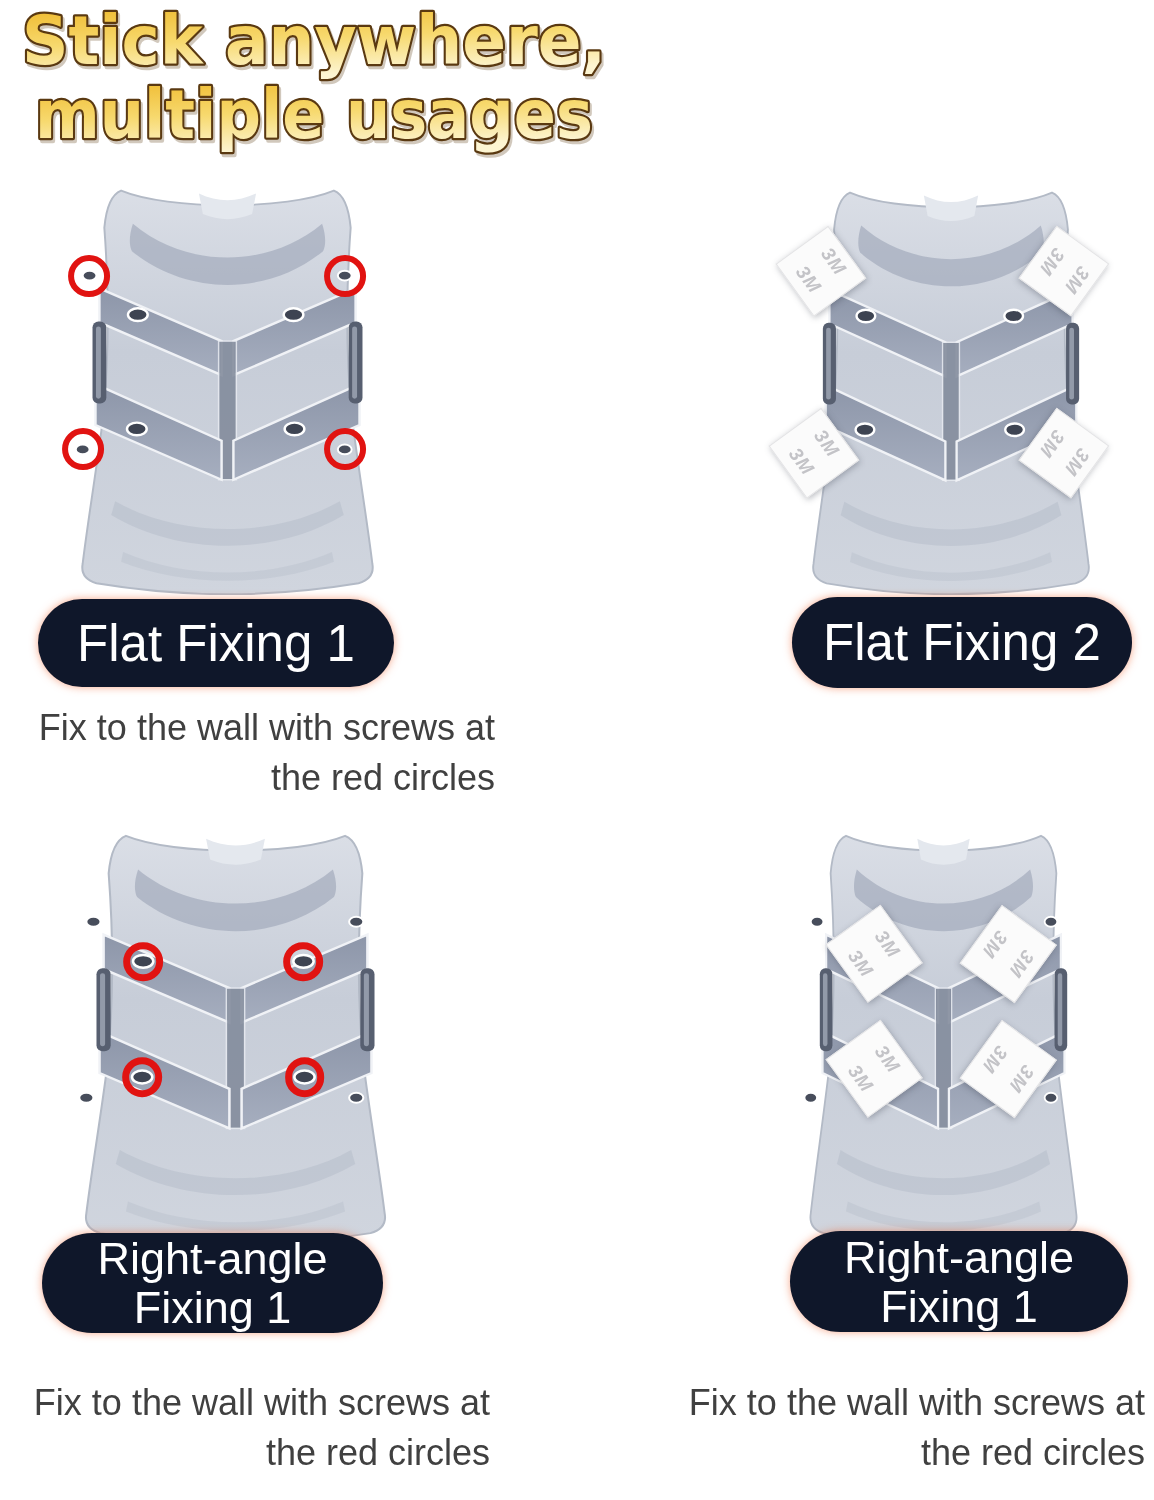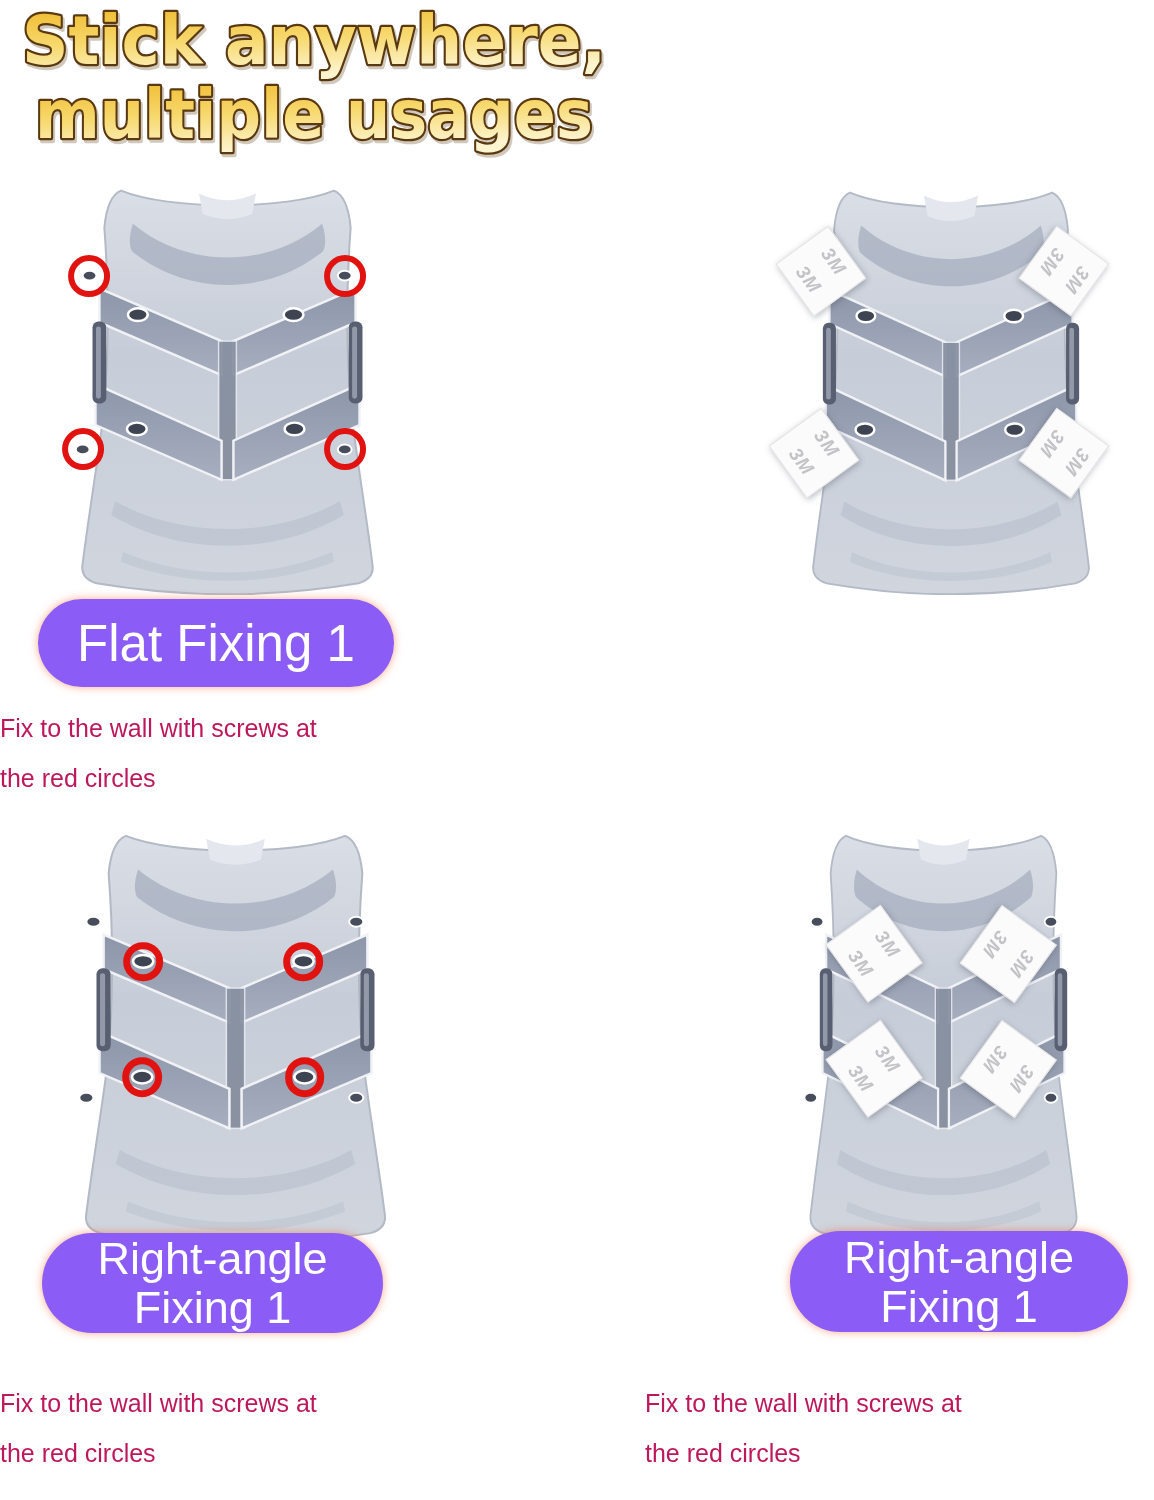--- a/index.html
+++ b/index.html
@@ -54,32 +54,32 @@
   .tilt-l{transform:translate(-50%,-50%) rotate(-36deg);}
   .tilt-r{transform:translate(-50%,-50%) rotate(36deg);}
   .p2 .tape{width:20.5%;height:15.5%;}
   .p2 .t1{left:9%;top:22.5%;}  .p2 .t2{left:85.5%;top:22.5%;}
   .p2 .t3{left:7%;top:66%;}    .p2 .t4{left:85.5%;top:66%;}
   .p4 .tape{width:22%;height:17%;}
   .p4 .t1{left:27.5%;top:31.5%;}.p4 .t2{left:71%;top:31.5%;}
   .p4 .t3{left:27.5%;top:58.5%;}.p4 .t4{left:71%;top:58.5%;}
   
   .pill{
-    position:absolute;background:#8b5cf6;color:#ffffff;border-radius:70px;
+    position:absolute;background:#0f172a;color:#ffffff;border-radius:70px;
     display:flex;flex-direction:column;align-items:center;justify-content:center;
     text-align:center;box-shadow:0 0 9px rgba(238,96,44,.55);
   }
   .p1 .pill{left:38px;top:424px;width:356px;height:88px;}
   .p2 .pill{left:215px;top:422px;width:340px;height:91px;}
   .p3 .pill{left:42px;top:413px;width:341px;height:100px;}
   .p4 .pill{left:213px;top:411px;width:338px;height:101px;}
   .pill-text-lg{font-size:51px;line-height:1;}
   .pill-line{display:block;font-size:45px;line-height:49px;}
   
-  .caption{position:absolute;text-align:left;color:#be185d;font-size:25px;line-height:50px;}
+  .caption{position:absolute;text-align:right;color:#404040;font-size:36px;line-height:50px;}
   .p1 .caption{left:0;top:528px;width:495px;}
   .p2 .caption{left:55px;top:525px;width:515px;}
   .p3 .caption{left:0;top:558px;width:490px;}
   .p4 .caption{left:68px;top:558px;width:500px;}
   .cap-line{display:block;}
   .defs-svg{position:absolute;width:0;height:0;}
 </style>
 </head>
 <body>
 
@@ -171,20 +171,23 @@
         </span>
       <span class="tape t3 tilt-l">
           <i>3M</i>
           <i>3M</i>
         </span>
       <span class="tape t4 tilt-r">
           <i>3M</i>
           <i>3M</i>
         </span>
     </div>
+    <div class="pill">
+      <span class="pill-text-lg">Flat Fixing 2</span>
+    </div>
   </section>
 
   <section class="panel p3">
     <div class="photo">
       <svg class="product" viewBox="0 0 340 430" preserveAspectRatio="none">
           <use href="#product-shape"></use>
         </svg>
       <span class="ring r1"></span>
       <span class="ring r2"></span>
       <span class="ring r3"></span>

